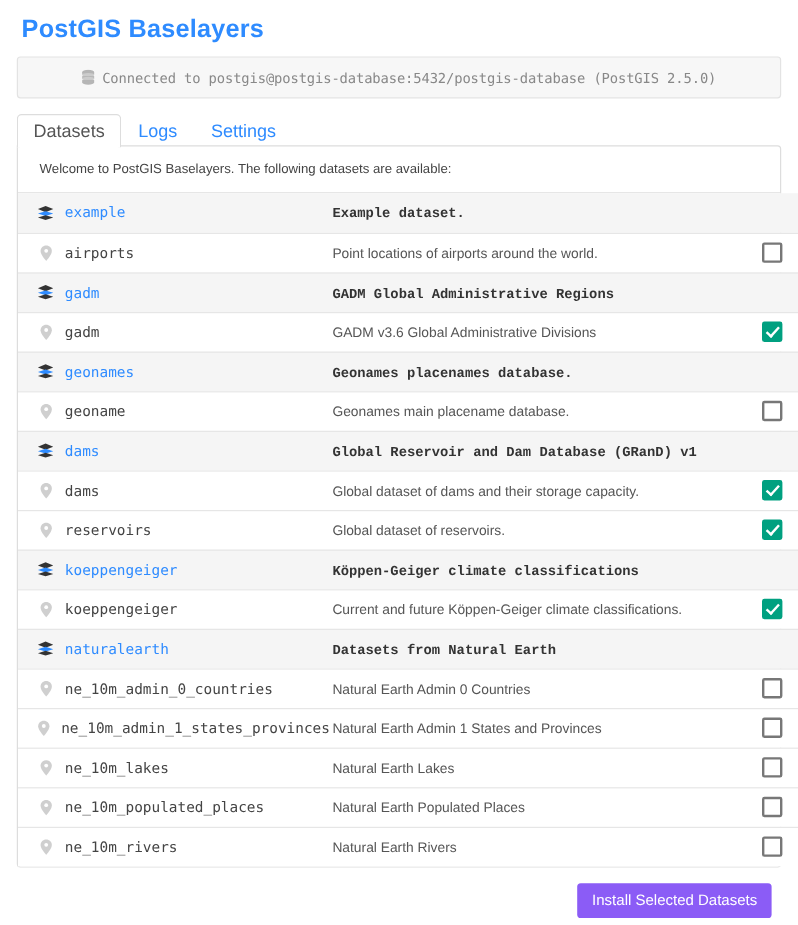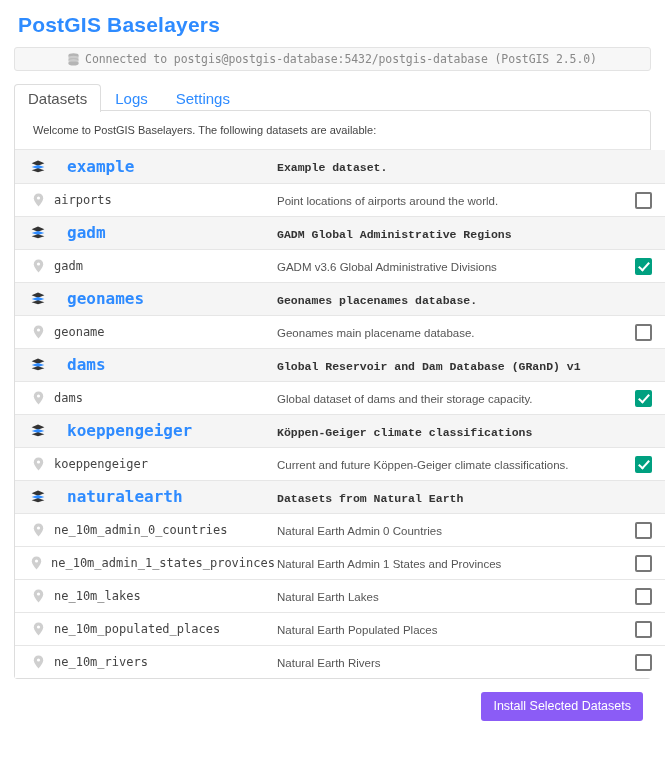--- a/index.html
+++ b/index.html
@@ -28,21 +28,21 @@
     color: #2e8bff;
     letter-spacing: 0.2px;
     margin: 6px 0 0 4px;
     padding-top: 6px;
     line-height: 26px;
   }
 
   
   .conn-banner {
     margin-top: 9px;
-    height: 24px;
+    height: 35px;
     background: #f7f7f7;
     border: 1px solid #e3e3e3;
     border-radius: 3px;
     display: flex;
     align-items: center;
     justify-content: center;
     color: #888888;
     font-family: "DejaVu Sans Mono", "Liberation Mono", monospace;
     font-size: 11.5px;
     letter-spacing: -0.1px;
@@ -103,25 +103,24 @@
   tr.item-row  { background: #ffffff; }
   tr:last-child td { border-bottom: none; }
 
   td.col-name { width: 250px; padding-left: 16px; }
   td.col-desc { width: 355px; padding-left: 12px; }
   td.col-chk  { width: 46px; text-align: center; }
 
   .name-cell { display: flex; align-items: center; gap: 9px; }
   .group-name {
     color: #2e8bff;
-    font-weight: bold;
-    font-size: 16px;
+    font-weight: normal;
+    font-size: 12px;
     font-family: "DejaVu Sans Mono", "Liberation Mono", monospace;
     cursor: pointer;
-    margin-left: 13px;
   }
   .item-name {
     color: #444444;
     font-size: 12px;
     font-family: "DejaVu Sans Mono", "Liberation Mono", monospace;
   }
   .group-desc { font-size: 11.5px; font-weight: bold; color: #333333; font-family: Liberation Mono, monospace; }
   .item-desc  { font-size: 11.5px; color: #555555; }
 
   .icon { display: inline-flex; align-items: center; justify-content: center; width: 14px; }
@@ -319,20 +318,35 @@
                     <path d="M5.5 0.6 C2.8 0.6 0.8 2.6 0.8 5.2 C0.8 8.4 5.5 13.4 5.5 13.4 C5.5 13.4 10.2 8.4 10.2 5.2 C10.2 2.6 8.2 0.6 5.5 0.6 Z" fill="#cfcfcf"></path>
                     <circle cx="5.5" cy="5.0" r="1.6" fill="#ffffff"></circle>
                   </svg>
                 </span>
                 <span class="item-name">dams</span>
               </div>
             </td>
             <td class="col-desc"><span class="item-desc">Global dataset of dams and their storage capacity.</span></td>
             <td class="col-chk"><span class="cbox checked" role="checkbox" aria-checked="true"></span></td>
           </tr>
+          <tr class="item-row">
+            <td class="col-name">
+              <div class="name-cell">
+                <span class="icon">
+                  <svg width="11" height="14" viewBox="0 0 11 14" aria-hidden="true">
+                    <path d="M5.5 0.6 C2.8 0.6 0.8 2.6 0.8 5.2 C0.8 8.4 5.5 13.4 5.5 13.4 C5.5 13.4 10.2 8.4 10.2 5.2 C10.2 2.6 8.2 0.6 5.5 0.6 Z" fill="#cfcfcf"></path>
+                    <circle cx="5.5" cy="5.0" r="1.6" fill="#ffffff"></circle>
+                  </svg>
+                </span>
+                <span class="item-name">reservoirs</span>
+              </div>
+            </td>
+            <td class="col-desc"><span class="item-desc">Global dataset of reservoirs.</span></td>
+            <td class="col-chk"><span class="cbox checked" role="checkbox" aria-checked="true"></span></td>
+          </tr>
           <tr class="group-row">
             <td class="col-name">
               <div class="name-cell">
                 <span class="icon">
                   <svg width="14" height="13" viewBox="0 0 14 13" aria-hidden="true">
                     <path d="M7 0.6 L13.4 3.2 L7 5.8 L0.6 3.2 Z" fill="#333333"></path>
                     <path d="M7 5.0 L13.4 7.0 L7 9.0 L0.6 7.0 Z" fill="#2e8bff"></path>
                     <path d="M7 8.3 L13.4 10.3 L7 12.3 L0.6 10.3 Z" fill="#333333"></path>
                   </svg>
                 </span>

